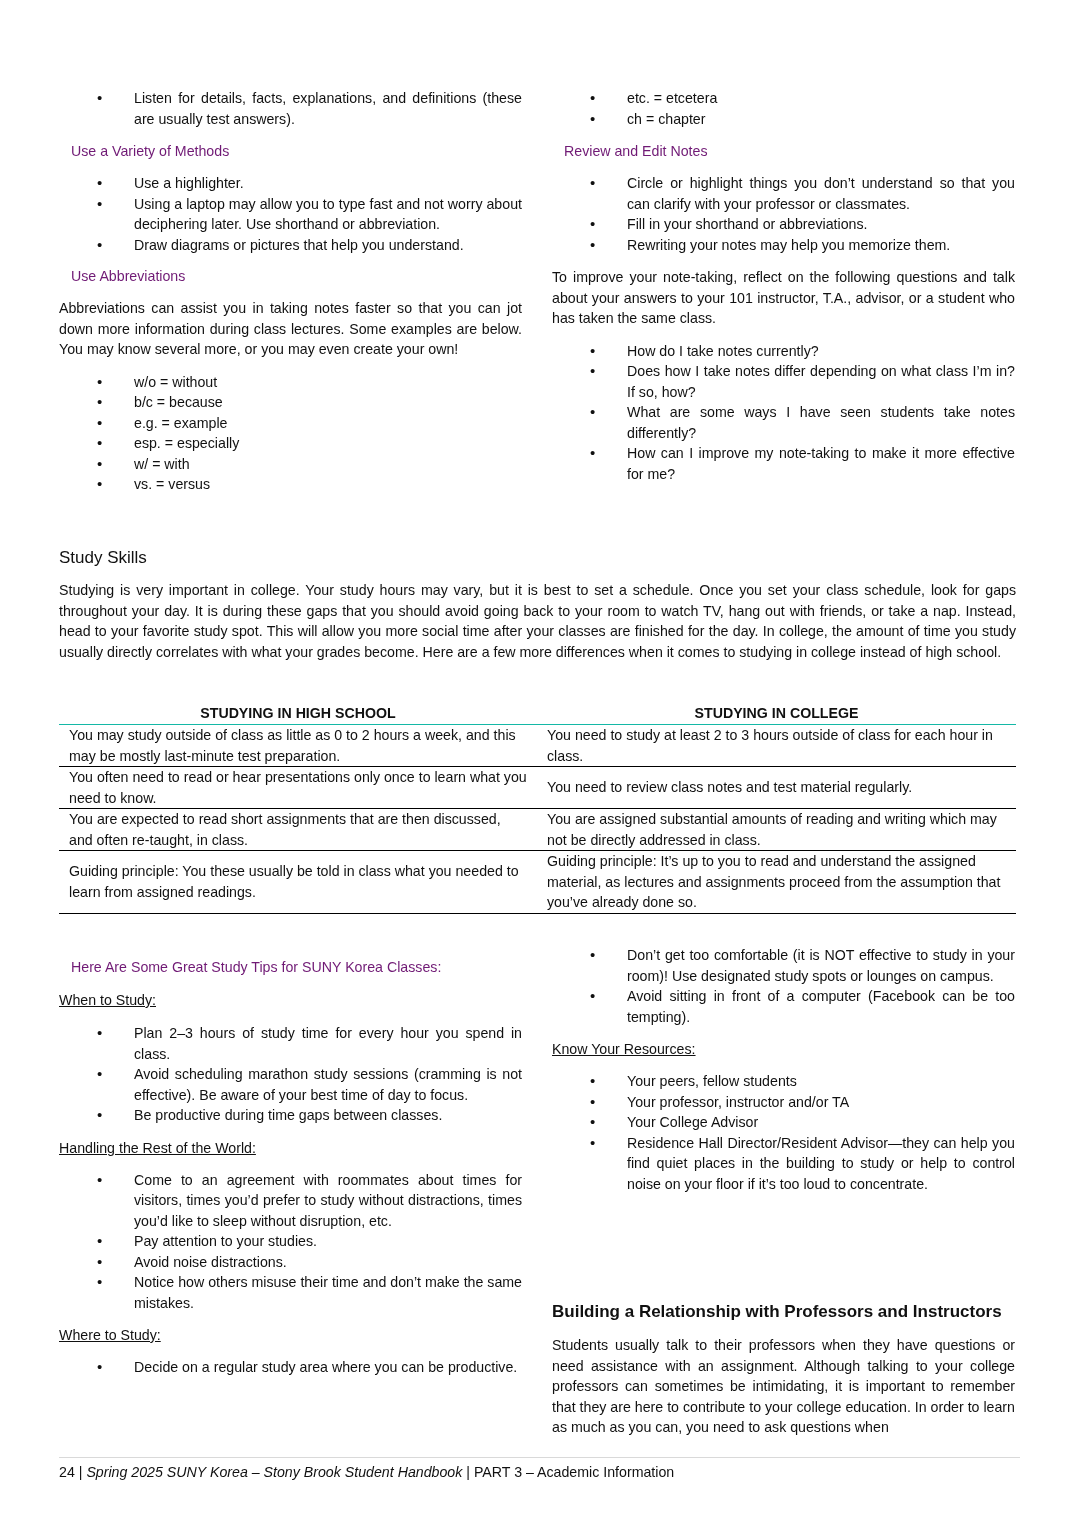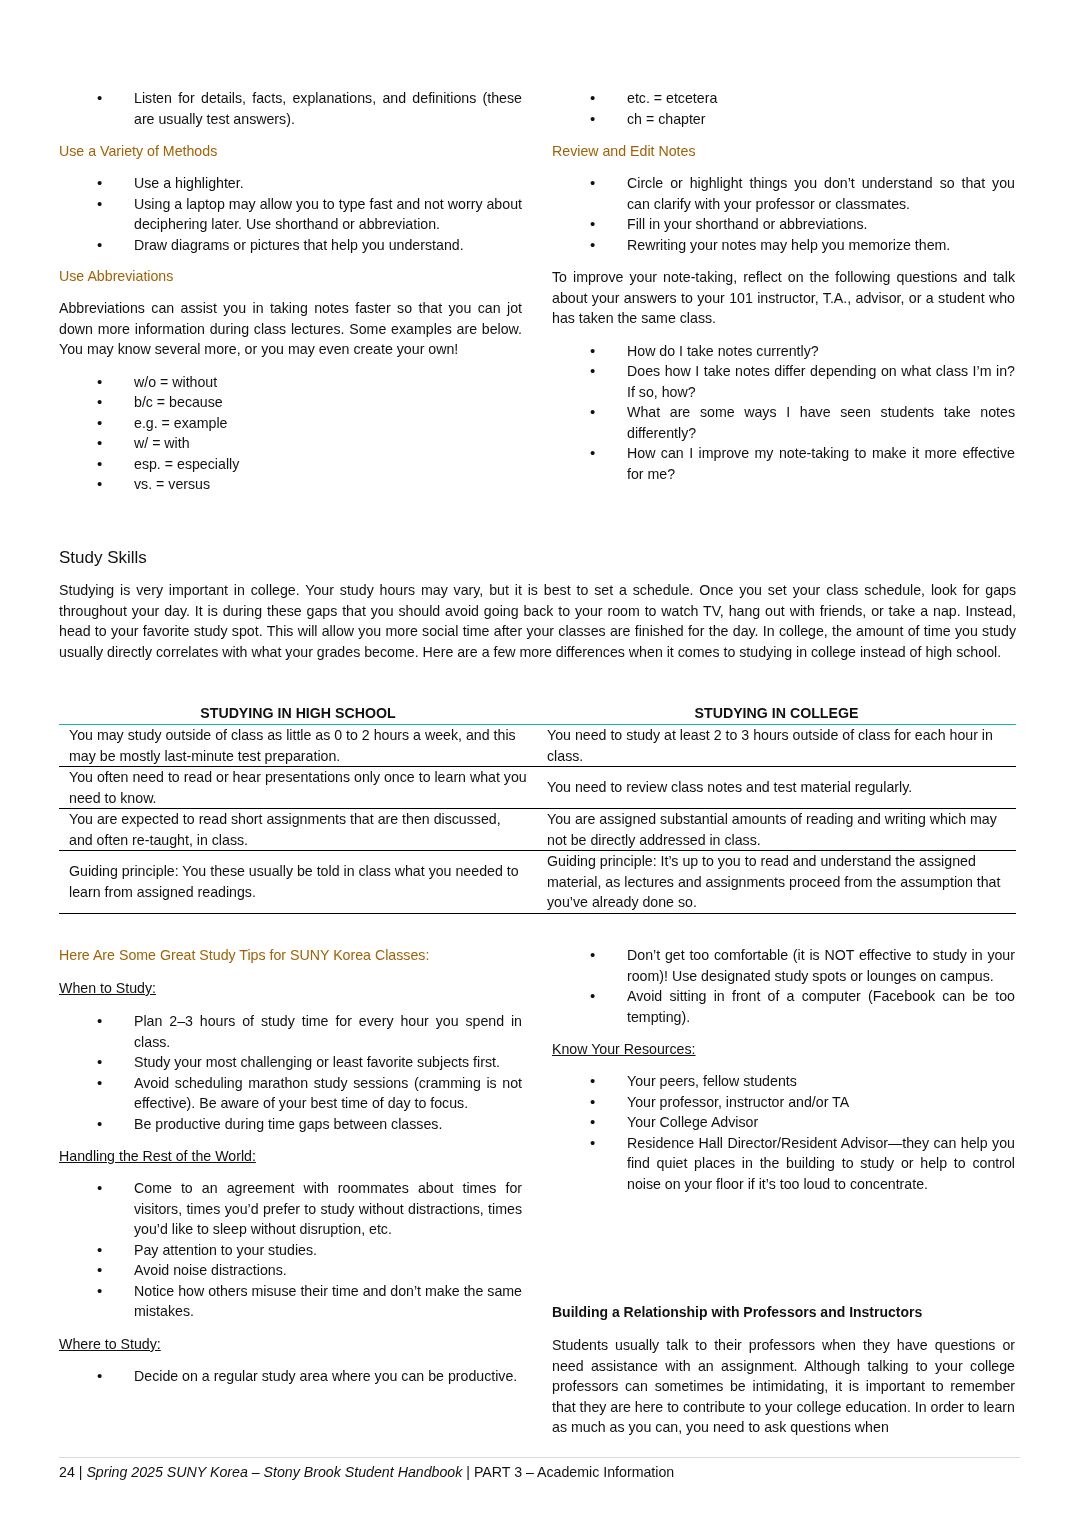--- a/index.html
+++ b/index.html
@@ -1,28 +1,28 @@
 <!DOCTYPE html>
 <html><head>
 <meta charset="utf-8">
 <style>
   html, body { margin:0; padding:0; background:#ffffff; }
   body { width:1075px; height:1519px; position:relative; overflow:hidden;
          font-family:"Liberation Sans", sans-serif; color:#111; font-size:14.2px; }
   .col { position:absolute; }
   .left { left:59px; width:463px; }
   .right { left:552px; width:463px; }
-  .sub { color:#a16207; margin:0; line-height:20px; }
+  .sub { color:#701a75; margin:12px; line-height:20px; }
   .p { text-align:justify; line-height:20.5px; margin:0; }
   ul.b { list-style:none; margin:0; padding:0; }
   ul.b li { position:relative; padding-left:75px; line-height:20.5px; text-align:justify; }
   ul.b li::before { content:"\2022"; position:absolute; left:38px; top:0; font-size:15px; }
   .u { text-decoration:underline; margin:0; line-height:20px; }
   .h2 { font-size:17px; margin:0; line-height:22px; }
-  .h2b { font-size:14px; font-weight:bold; margin:0; line-height:22px; }
+  .h2b { font-size:17px; font-weight:bold; margin:0; line-height:22px; }
   table.cmp { position:absolute; left:59px; top:704px; width:957px; border-collapse:collapse; font-size:14.2px; }
   table.cmp th { font-weight:bold; text-align:center; padding:0 0 1px 0; line-height:19px; border-bottom:1px solid #14b8a6; }
   table.cmp td { vertical-align:middle; line-height:20.5px; padding:0 10px; border-bottom:1px solid #000; }
   table.cmp td.c1 { width:458px; }
   .footer { position:absolute; left:59px; top:1457px; width:961px; border-top:1px solid #d9d9d9; padding-top:4px; font-size:14.2px; line-height:20px; }
   .footer i { font-style:italic; }
 </style>
 </head>
 <body>
 
@@ -35,22 +35,22 @@
     <li>Use a highlighter.</li>
     <li>Using a laptop may allow you to type fast and not worry about deciphering later. Use shorthand or abbreviation.</li>
     <li>Draw diagrams or pictures that help you understand.</li>
   </ul>
   <p class="sub" style="margin-top:11px;">Use Abbreviations</p>
   <p class="p" style="margin-top:12px;">Abbreviations can assist you in taking notes faster so that you can jot down more information during class lectures. Some examples are below. You may know several more, or you may even create your own!</p>
   <ul class="b" style="margin-top:12px;">
     <li>w/o = without</li>
     <li>b/c = because</li>
     <li>e.g. = example</li>
+    <li>esp. = especially</li>
     <li>w/ = with</li>
-    <li>esp. = especially</li>
     <li>vs. = versus</li>
   </ul>
 </div>
 
 <div class="col right" style="top:88px;">
   <ul class="b">
     <li>etc. = etcetera</li>
     <li>ch = chapter</li>
   </ul>
   <p class="sub" style="margin-top:12px;">Review and Edit Notes</p>
@@ -98,21 +98,20 @@
       <td>Guiding principle: It’s up to you to read and understand the assigned material, as lectures and assignments proceed from the assumption that you’ve already done so.</td>
     </tr>
   </tbody>
 </table>
 
 <div class="col left" style="top:945px;">
   <p class="sub">Here Are Some Great Study Tips for SUNY Korea Classes:</p>
   <p class="u" style="margin-top:13px;">When to Study:</p>
   <ul class="b" style="margin-top:13px;">
     <li>Plan 2–3 hours of study time for every hour you spend in class.</li>
-    <li>Study your most challenging or least favorite subjects first.</li>
     <li>Avoid scheduling marathon study sessions (cramming is not effective). Be aware of your best time of day to focus.</li>
     <li>Be productive during time gaps between classes.</li>
   </ul>
   <p class="u" style="margin-top:12px;">Handling the Rest of the World:</p>
   <ul class="b" style="margin-top:12px;">
     <li>Come to an agreement with roommates about times for visitors, times you’d prefer to study without distractions, times you’d like to sleep without disruption, etc.</li>
     <li>Pay attention to your studies.</li>
     <li>Avoid noise distractions.</li>
     <li>Notice how others misuse their time and don’t make the same mistakes.</li>
   </ul>

